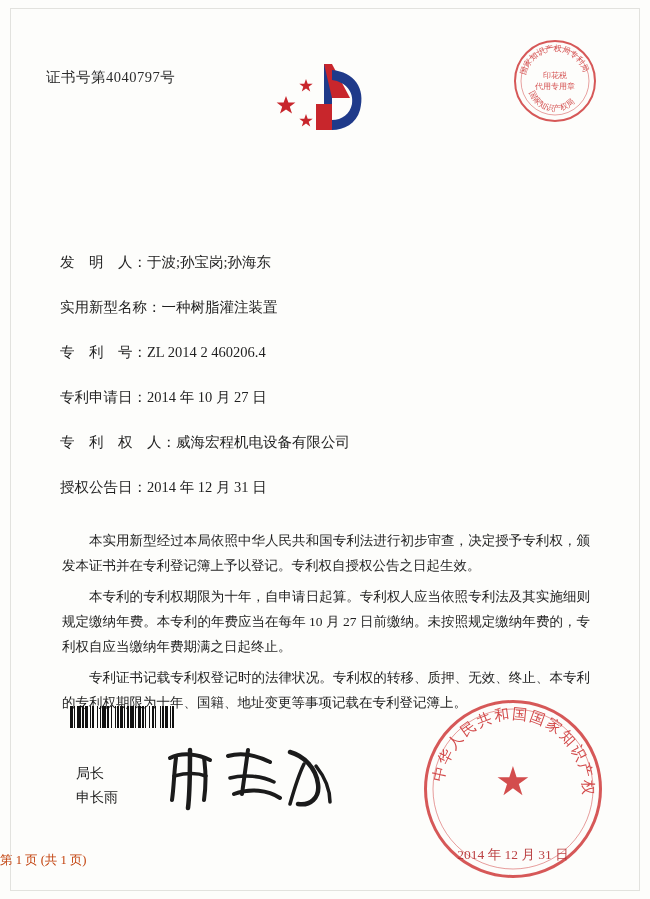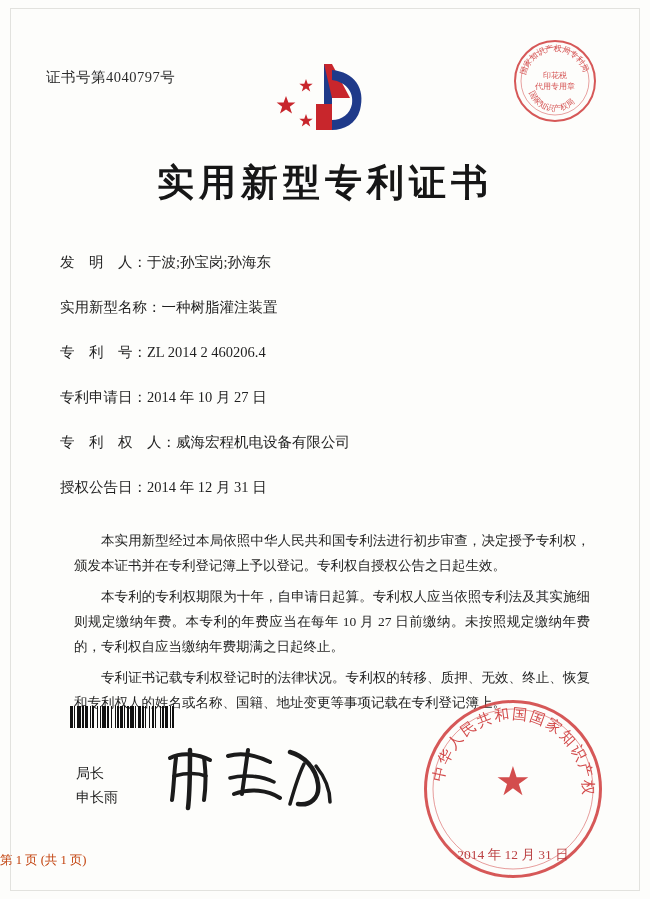--- a/index.html
+++ b/index.html
@@ -95,21 +95,21 @@
     position: absolute;
     left: 62px;
     top: 528px;
     width: 528px;
     font-size: 13.5px;
     line-height: 25px;
     color: #1f1f1f;
     text-align: justify;
   }
   .paragraphs p {
-    margin: 0 0 6px 12px;
+    margin: 0 0 6px 0;
     text-indent: 27px;
   }
 
   
   .barcode {
     position: absolute;
     left: 70px;
     top: 706px;
     width: 182px;
     height: 22px;
@@ -226,21 +226,20 @@
         <textPath href="#arcTop" startOffset="6%">国家知识产权局专利局</textPath>
       </text>
       <text font-size="8" fill="#cf3b3b" opacity="0.9">
         <textPath href="#arcBot" startOffset="10%">国家知识产权局</textPath>
       </text>
       <text x="43" y="40" text-anchor="middle" font-size="8" fill="#cf3b3b" opacity="0.9">印花税</text>
       <text x="43" y="51" text-anchor="middle" font-size="8" fill="#cf3b3b" opacity="0.9">代用专用章</text>
     </svg>
   </div>
 
-  <div class="title">实用新型专利证书</div>
 
   <div class="fields">
     <div class="field">
       <span class="lbl">发　明　人：</span><span class="val">于波;孙宝岗;孙海东</span>
     </div>
     <div class="field">
       <span class="lbl">实用新型名称：</span><span class="val">一种树脂灌注装置</span>
     </div>
     <div class="field">
       <span class="lbl">专　利　号：</span><span class="val">ZL 2014 2 460206.4</span>
@@ -252,21 +251,21 @@
       <span class="lbl">专　利　权　人：</span><span class="val">威海宏程机电设备有限公司</span>
     </div>
     <div class="field">
       <span class="lbl">授权公告日：</span><span class="val">2014 年 12 月 31 日</span>
     </div>
   </div>
 
   <div class="paragraphs">
     <p>本实用新型经过本局依照中华人民共和国专利法进行初步审查，决定授予专利权，颁发本证书并在专利登记簿上予以登记。专利权自授权公告之日起生效。</p>
     <p>本专利的专利权期限为十年，自申请日起算。专利权人应当依照专利法及其实施细则规定缴纳年费。本专利的年费应当在每年 10 月 27 日前缴纳。未按照规定缴纳年费的，专利权自应当缴纳年费期满之日起终止。</p>
-    <p>专利证书记载专利权登记时的法律状况。专利权的转移、质押、无效、终止、恢复和专利权人的姓名或名称、国籍、地址变更等事项记载在专利登记簿上。</p>
+    <p>专利证书记载专利权登记时的法律状况。专利权的转移、质押、无效、终止、本专利的专利权期限为十年、国籍、地址变更等事项记载在专利登记簿上。</p>
   </div>
 
   <div class="barcode" id="barcode"><span style="width:3px"></span><span style="width:1px;background:transparent"></span><span style="width:1px"></span><span style="width:2px;background:transparent"></span><span style="width:4px"></span><span style="width:1px;background:transparent"></span><span style="width:2px"></span><span style="width:1px;background:transparent"></span><span style="width:3px"></span><span style="width:2px;background:transparent"></span><span style="width:1px"></span><span style="width:1px;background:transparent"></span><span style="width:2px"></span><span style="width:3px;background:transparent"></span><span style="width:1px"></span><span style="width:2px;background:transparent"></span><span style="width:1px"></span><span style="width:1px;background:transparent"></span><span style="width:4px"></span><span style="width:1px;background:transparent"></span><span style="width:2px"></span><span style="width:2px;background:transparent"></span><span style="width:1px"></span><span style="width:3px;background:transparent"></span><span style="width:1px"></span><span style="width:1px;background:transparent"></span><span style="width:2px"></span><span style="width:1px;background:transparent"></span><span style="width:3px"></span><span style="width:1px;background:transparent"></span><span style="width:1px"></span><span style="width:2px;background:transparent"></span><span style="width:2px"></span><span style="width:1px;background:transparent"></span><span style="width:4px"></span><span style="width:1px;background:transparent"></span><span style="width:1px"></span><span style="width:2px;background:transparent"></span><span style="width:3px"></span><span style="width:1px;background:transparent"></span><span style="width:2px"></span><span style="width:1px;background:transparent"></span><span style="width:1px"></span><span style="width:3px;background:transparent"></span><span style="width:1px"></span><span style="width:2px;background:transparent"></span><span style="width:2px"></span><span style="width:1px;background:transparent"></span><span style="width:1px"></span><span style="width:4px;background:transparent"></span><span style="width:1px"></span><span style="width:1px;background:transparent"></span><span style="width:2px"></span><span style="width:1px;background:transparent"></span><span style="width:3px"></span><span style="width:2px;background:transparent"></span><span style="width:1px"></span><span style="width:1px;background:transparent"></span><span style="width:2px"></span><span style="width:3px;background:transparent"></span></div>
 
   <div class="sign-label">
     <div>局长</div>
     <div>申长雨</div>
   </div>
 
   <div class="signature">

